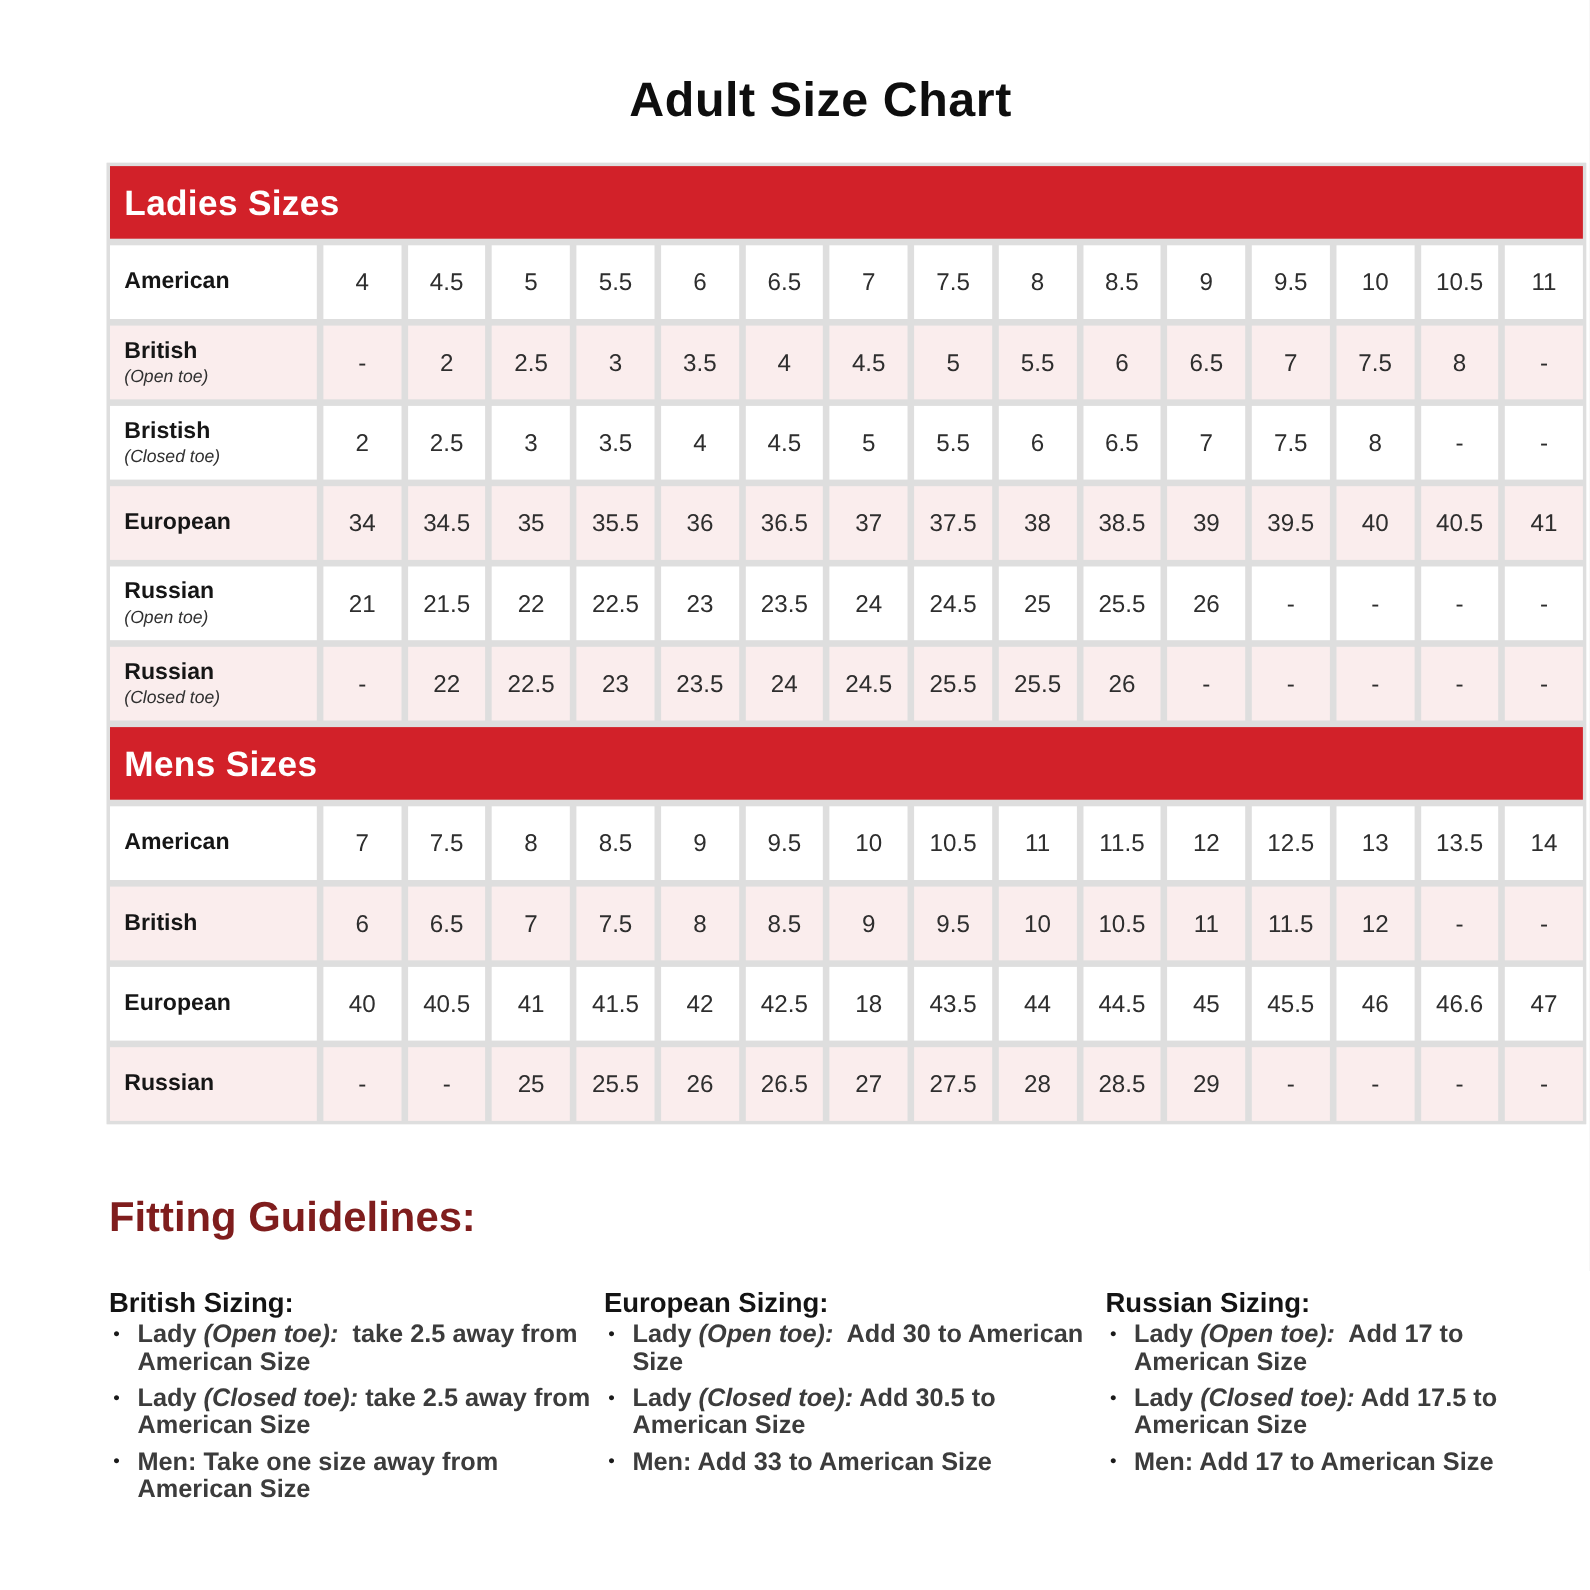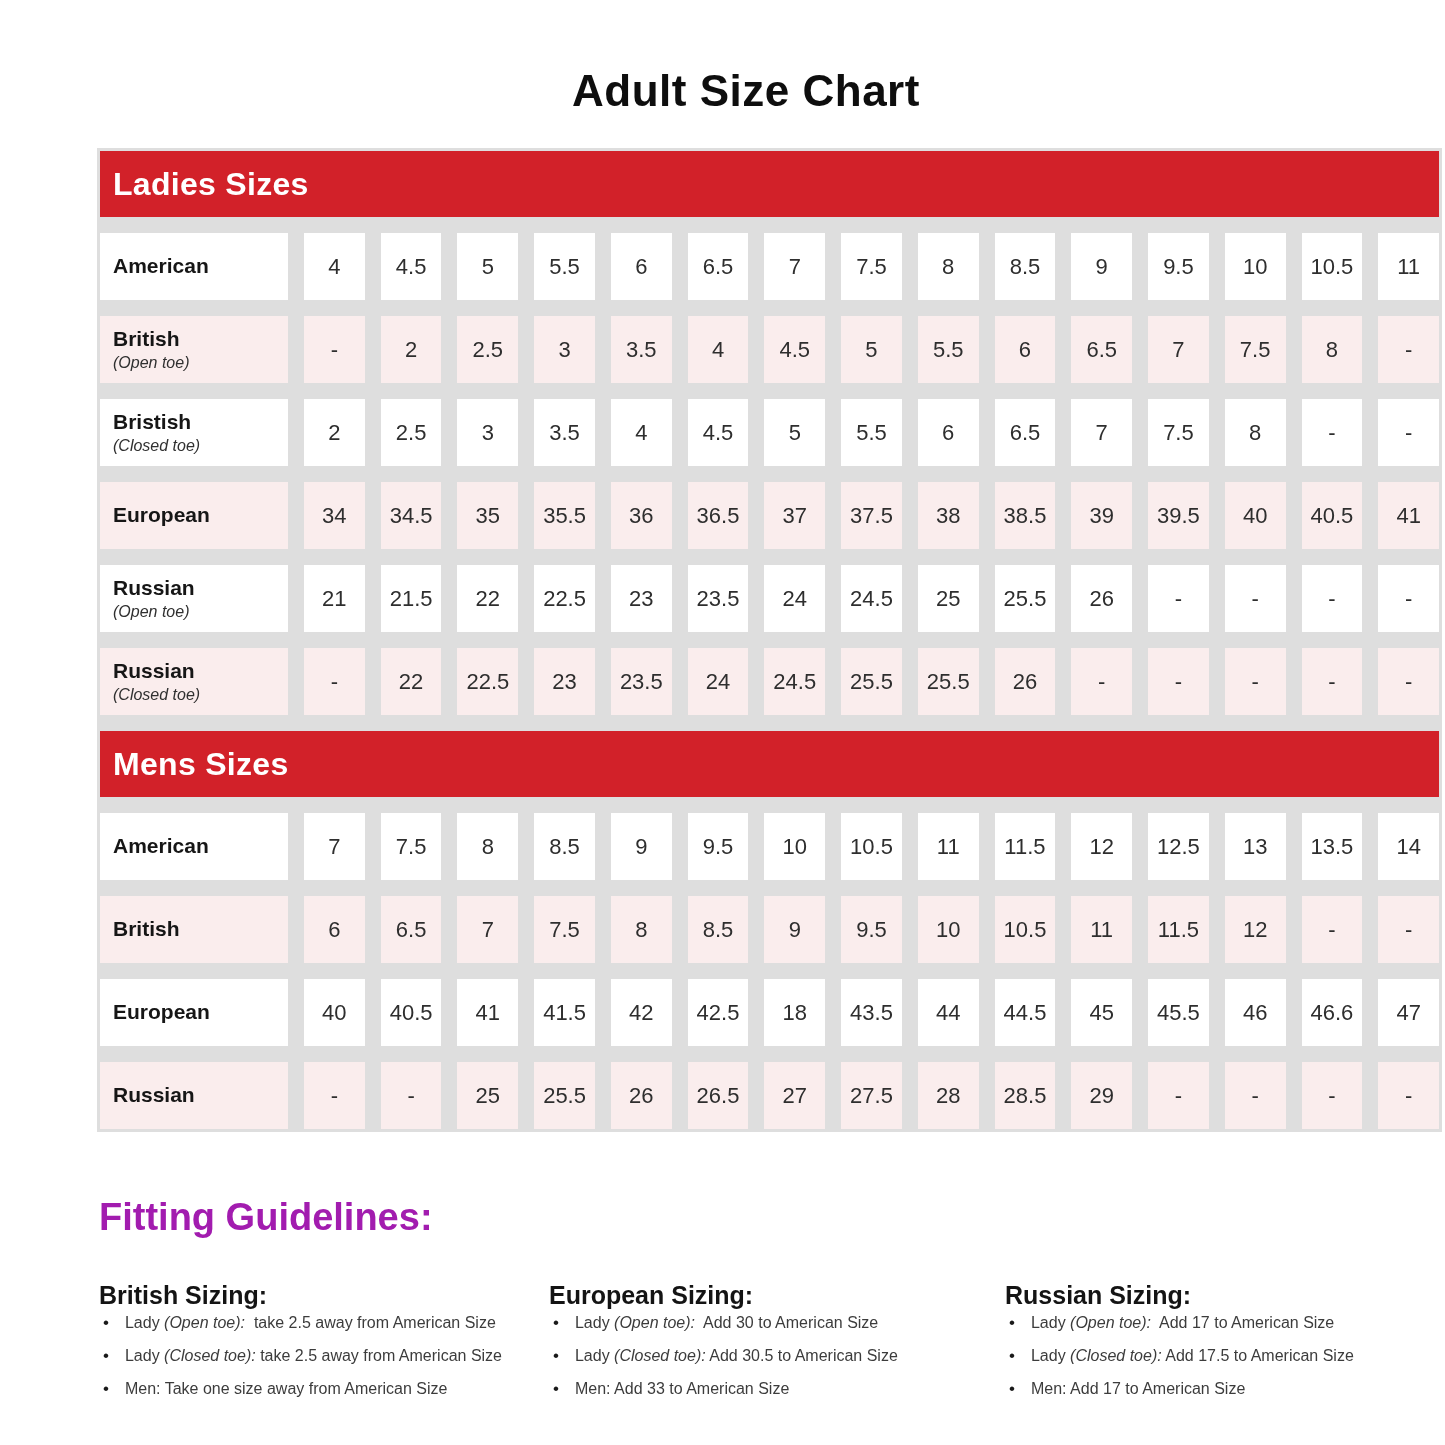--- a/index.html
+++ b/index.html
@@ -31,21 +31,21 @@
   }
 
   
   .size-chart{
     margin:32px 50px 0 50px;
     width:1345px;
     border:3px solid var(--grid);
     background:var(--grid);
     display:grid;
     grid-template-columns:188px repeat(15, 1fr);
-    gap:16px;
+    gap:6px;
   }
   .section-bar{
     grid-column:1 / -1;
     background:var(--red);
     color:#ffffff;
     height:66px;
     display:flex;
     align-items:center;
     padding-left:13px;
     font-size:32px;
@@ -81,21 +81,21 @@
     font-size:22px;
     font-weight:400;
     color:var(--num);
   }
 
   
   .guidelines-title{
     margin:64px 0 0 52px;
     font-size:38px;
     font-weight:800;
-    color:#a21caf;
+    color:#7f1d1d;
   }
   .guide-cols{
     margin:42px 50px 0 52px;
     display:grid;
     grid-template-columns:450px 456px auto;
   }
   .guide-col h3{
     font-size:25px;
     font-weight:700;
     color:#141414;
@@ -106,24 +106,25 @@
     margin-bottom:8px;
   }
   .dot{
     font-size:17px;
     line-height:25px;
     margin-right:16px;
     margin-left:4px;
     color:#1a1a1a;
   }
   .bullet-text{
-    font-size:16px;
+    font-size:23px;
     line-height:25px;
     color:var(--bullet);
     white-space:pre-wrap;
+    font-weight:bold;
   }
 </style>
 </head>
 <body>
 
 <div class="page">
 
   <h1 class="page-title">Adult Size Chart</h1>
 
   <div class="size-chart">

